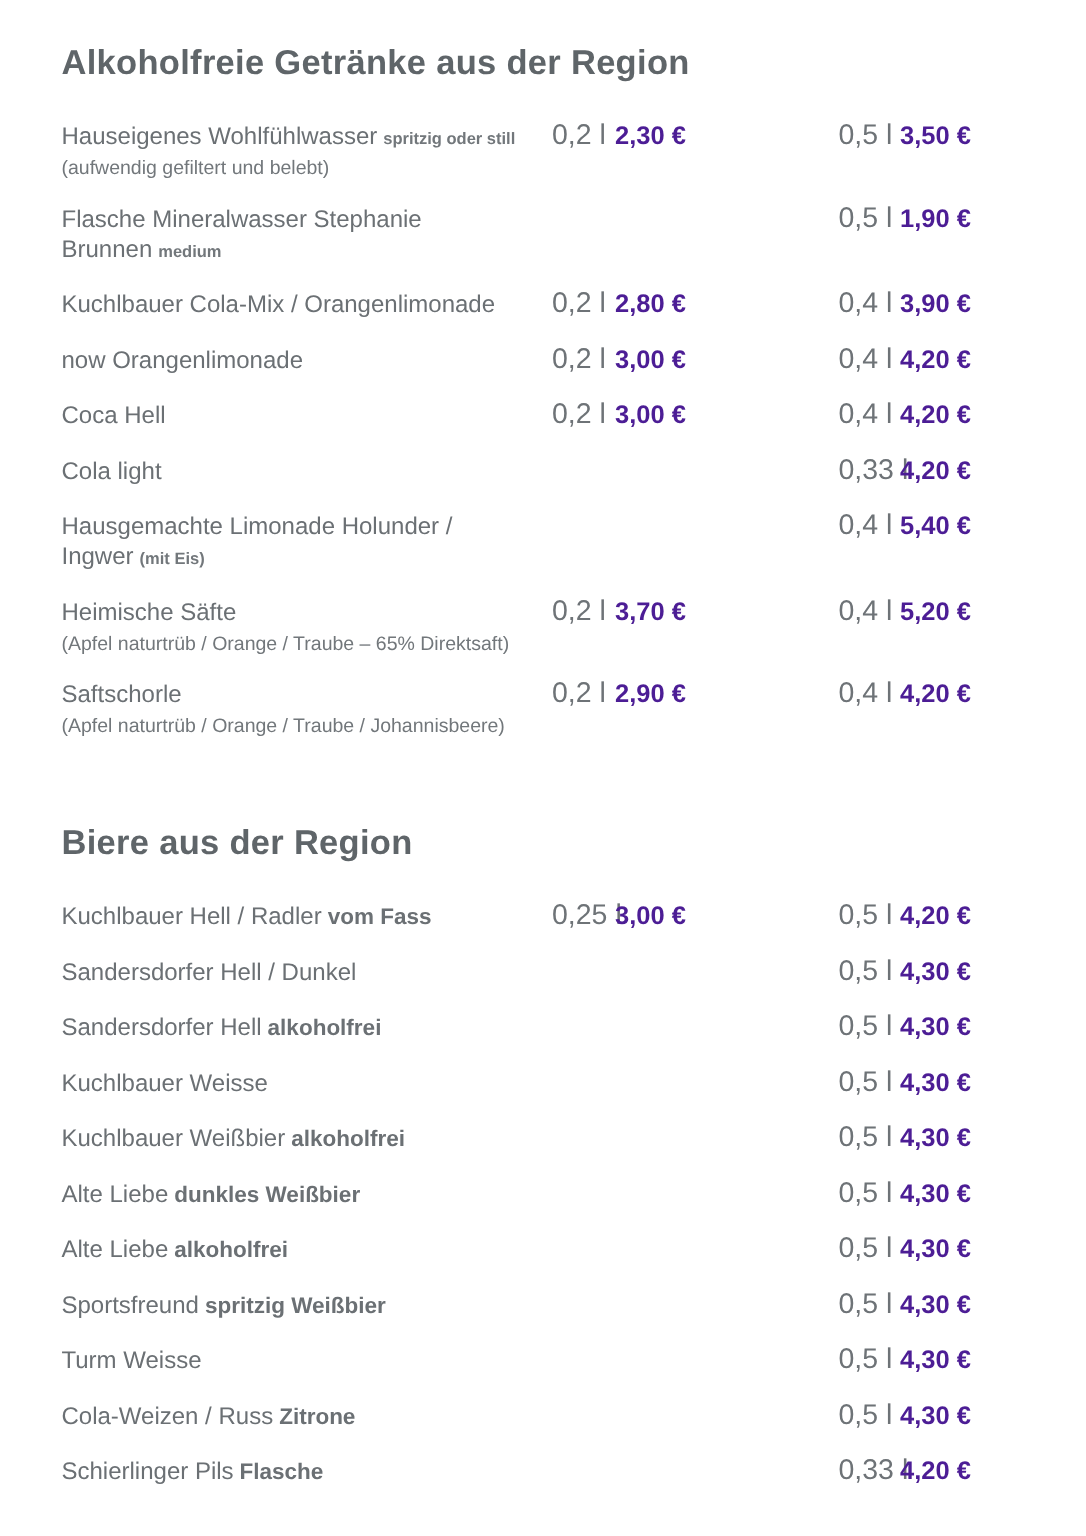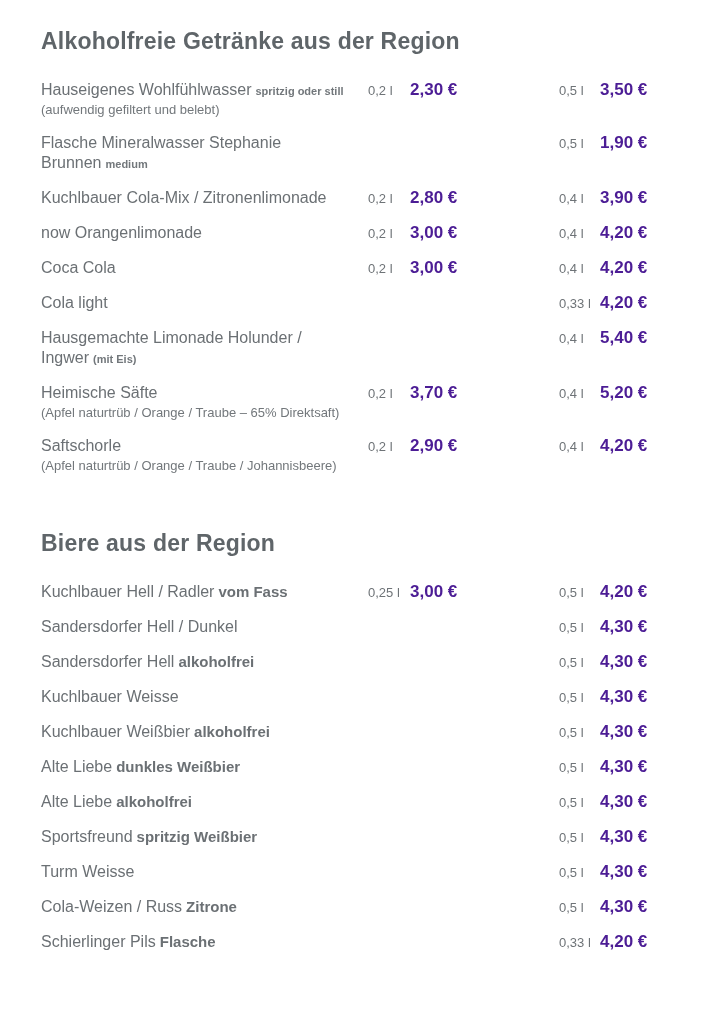--- a/index.html
+++ b/index.html
@@ -59,21 +59,21 @@
     margin-left: 4px;
   }
   .subline {
     font-size: 13px;
     font-weight: 400;
     color: #72777b;
     line-height: 17px;
     margin-top: 1px;
   }
   .size {
-    font-size: 13px;
+    font-size: 19px;
     color: #6e7377;
     text-align: left;
     white-space: nowrap;
   }
   .price {
     font-size: 17px;
     color: #4c1d95;
     white-space: nowrap;
     font-weight: bold;
   }
@@ -100,37 +100,37 @@
         </div>
         <div class="row">
           <div class="name-cell"><span class="name">Flasche Mineralwasser Stephanie Brunnen</span><span class="note">medium</span></div>
           <div class="size s1"></div>
           <div class="price p1"></div>
           <div class="spacer"></div>
           <div class="size s2">0,5 l</div>
           <div class="price p2">1,90 €</div>
         </div>
         <div class="row">
-          <div class="name-cell"><span class="name">Kuchlbauer Cola-Mix / Zitronenlimonade</span></div>
+          <div class="name-cell"><span class="name">Kuchlbauer Cola-Mix / Orangenlimonade</span></div>
           <div class="size s1">0,2 l</div>
           <div class="price p1">2,80 €</div>
           <div class="spacer"></div>
           <div class="size s2">0,4 l</div>
           <div class="price p2">3,90 €</div>
         </div>
         <div class="row">
           <div class="name-cell"><span class="name">now Orangenlimonade</span></div>
           <div class="size s1">0,2 l</div>
           <div class="price p1">3,00 €</div>
           <div class="spacer"></div>
           <div class="size s2">0,4 l</div>
           <div class="price p2">4,20 €</div>
         </div>
         <div class="row">
-          <div class="name-cell"><span class="name">Coca Cola</span></div>
+          <div class="name-cell"><span class="name">Coca Hell</span></div>
           <div class="size s1">0,2 l</div>
           <div class="price p1">3,00 €</div>
           <div class="spacer"></div>
           <div class="size s2">0,4 l</div>
           <div class="price p2">4,20 €</div>
         </div>
         <div class="row">
           <div class="name-cell"><span class="name">Cola light</span></div>
           <div class="size s1"></div>
           <div class="price p1"></div>

